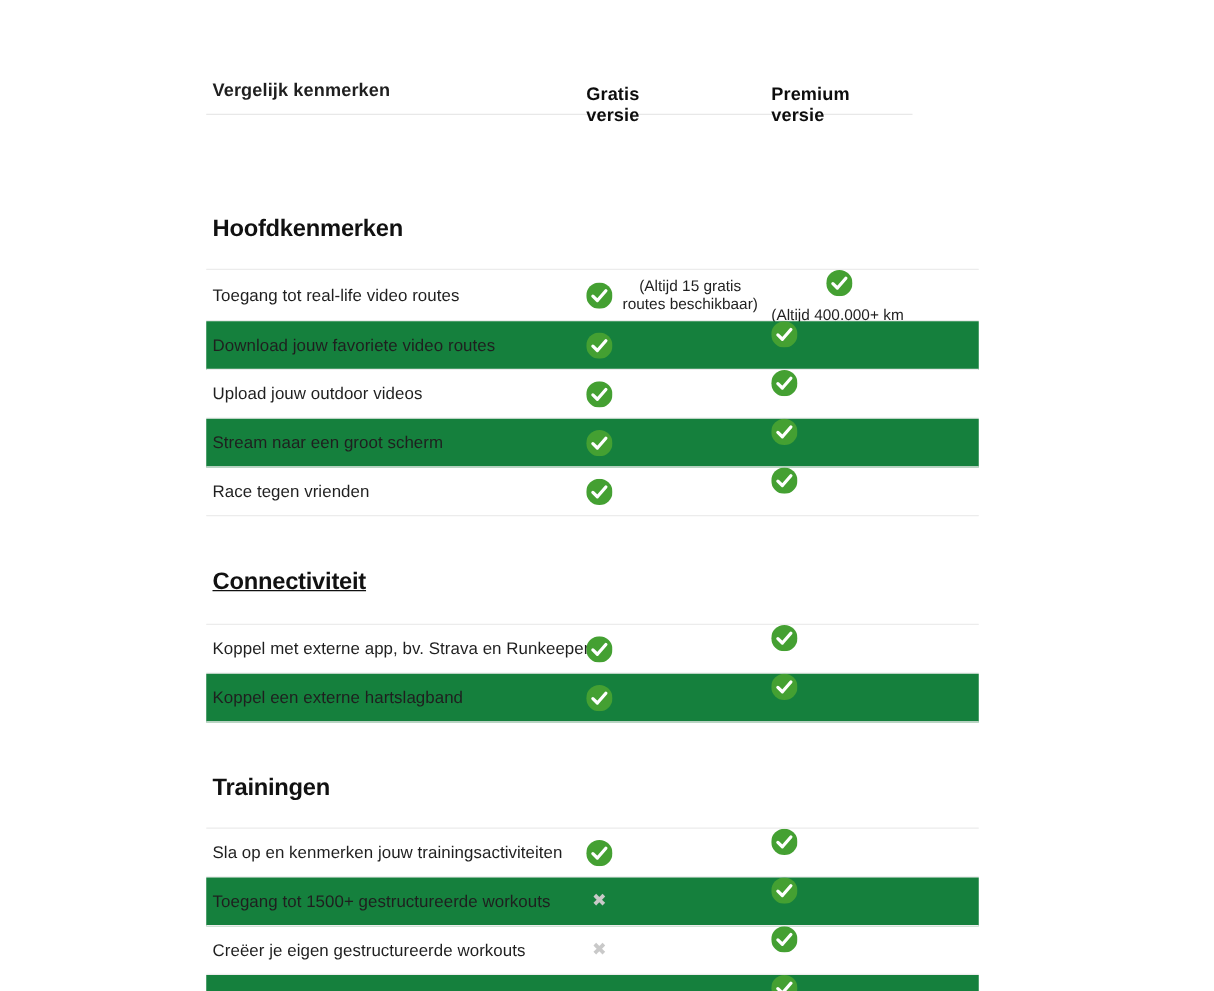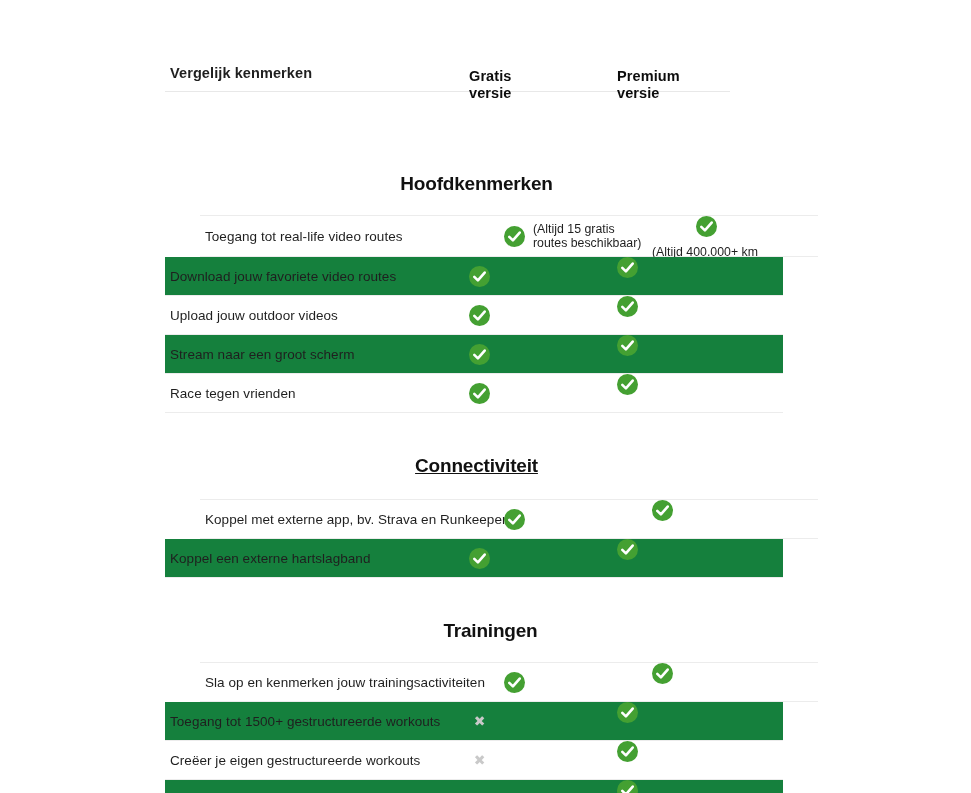--- a/index.html
+++ b/index.html
@@ -58,64 +58,63 @@
   .col-head span { display: block; }
 
   
   .section { position: relative; }
   .section-title {
     font-size: 19px;
     font-weight: bold;
     color: #111111;
     letter-spacing: -0.2px;
     padding-left: 5px;
-    text-align: center;
   }
   .sec-1 .section-title { padding-top: 81px; }
   .sec-2 .section-title { padding-top: 42px; text-decoration: underline; }
-  .sec-3 .section-title { padding-top: 42px; margin-left: 28px; }
+  .sec-3 .section-title { padding-top: 42px; }
 
   .rows {
     margin-top: 19px;
     border-top: 1px solid #ececec;
   }
   .sec-1 .rows { margin-top: 20px; border-top: none; }
   .sec-2 .rows { margin-top: 22px; border-top: none; }
   .sec-3 .rows { margin-top: 20px; border-top: none; }
 
   .row {
     position: relative;
     height: 38px;
     border-bottom: 1px solid #ececec;
     width: 618px;
   }
   .row.tall { height: 40px; }
   .row.striped { background: #15803d; }
-  .row.first { border-top: 1px solid #ececec; margin-left: 35px; }
+  .row.first { border-top: 1px solid #ececec; }
 
   .row-label {
     position: absolute;
     left: 5px;
     top: 50%;
     transform: translateY(-50%);
     font-size: 13.5px;
     color: #1f1f1f;
     letter-spacing: 0.05px;
     white-space: nowrap;
   }
 
   .cell {
     position: absolute;
     top: 0;
     height: 100%;
     display: flex;
     align-items: center;
     gap: 8px;
   }
-  .cell.free { left: 304px; }
+  .cell.free { left: 304px; text-align: center; }
   .cell.premium { left: 452px; flex-direction: column; }
 
   .check-icon {
     width: 21px;
     height: 21px;
     flex: 0 0 21px;
     display: block;
   }
   .cross-icon {
     width: 21px;

